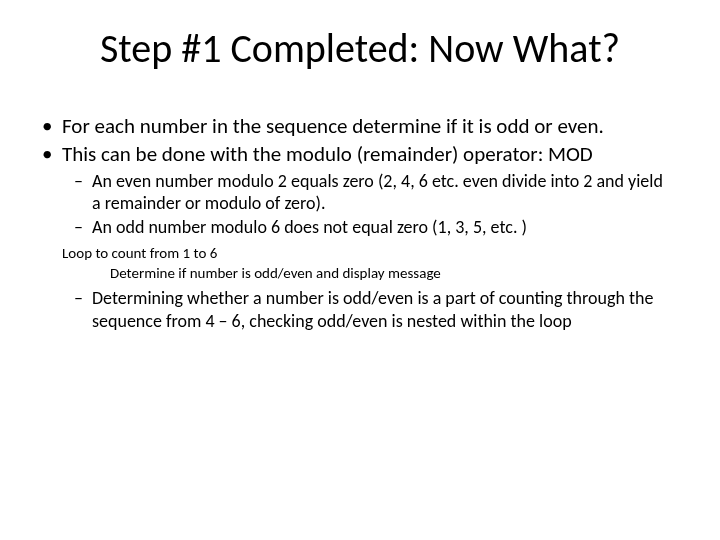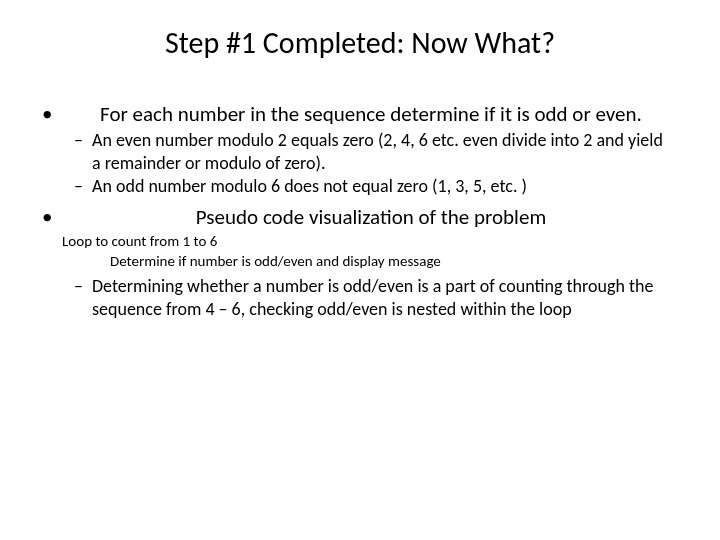--- a/index.html
+++ b/index.html
@@ -11,36 +11,35 @@
     font-family: Calibri, "Segoe UI", Arial, sans-serif;
     color: #000;
     overflow: hidden;
   }
   .slide {
     padding: 18px 40px 20px 40px;
     box-sizing: border-box;
   }
   .title {
     text-align: center;
-    font-size: 30px;
+    font-size: 40px;
     font-weight: 400;
     margin: 6px 0 40px 0;
   }
   ul.main {
     list-style: none;
     padding: 0;
     margin: 0;
   }
   ul.main > li.bullet {
     position: relative;
     padding-left: 22px;
     font-size: 21px;
     line-height: 1.25;
     margin-bottom: 2px;
-    text-align: center;
   }
   ul.main > li.bullet::before {
     content: "•";
     position: absolute;
     left: 2px;
     top: 0;
     font-size: 21px;
   }
   ul.sub {
     list-style: none;
@@ -71,27 +70,27 @@
   .pseudo .indent1 { padding-left: 48px; }
 </style>
 </head>
 <body>
 
 <div class="slide">
   <div class="title">Step #1 Completed: Now What?</div>
 
   <ul class="main">
     <li class="bullet">For each number in the sequence determine if it is odd or even.</li>
+    <li class="bullet">This can be done with the modulo (remainder) operator: MOD</li>
 
     <ul class="sub">
       <li>An even number modulo 2 equals zero (2, 4, 6 etc. even divide into 2 and yield a remainder or modulo of zero).</li>
       <li>An odd number modulo 6 does not equal zero (1, 3, 5, etc. )</li>
     </ul>
 
-    <li class="bullet">Pseudo code visualization of the problem</li>
 
     <div class="pseudo">
       <div>Loop to count from 1 to 6</div>
       <div class="indent1">Determine if number is odd/even and display message</div>
     </div>
 
     <ul class="sub">
       <li>Determining whether a number is odd/even is a part of counting through the sequence from 4 – 6, checking odd/even is nested within the loop</li>
     </ul>
   </ul>

